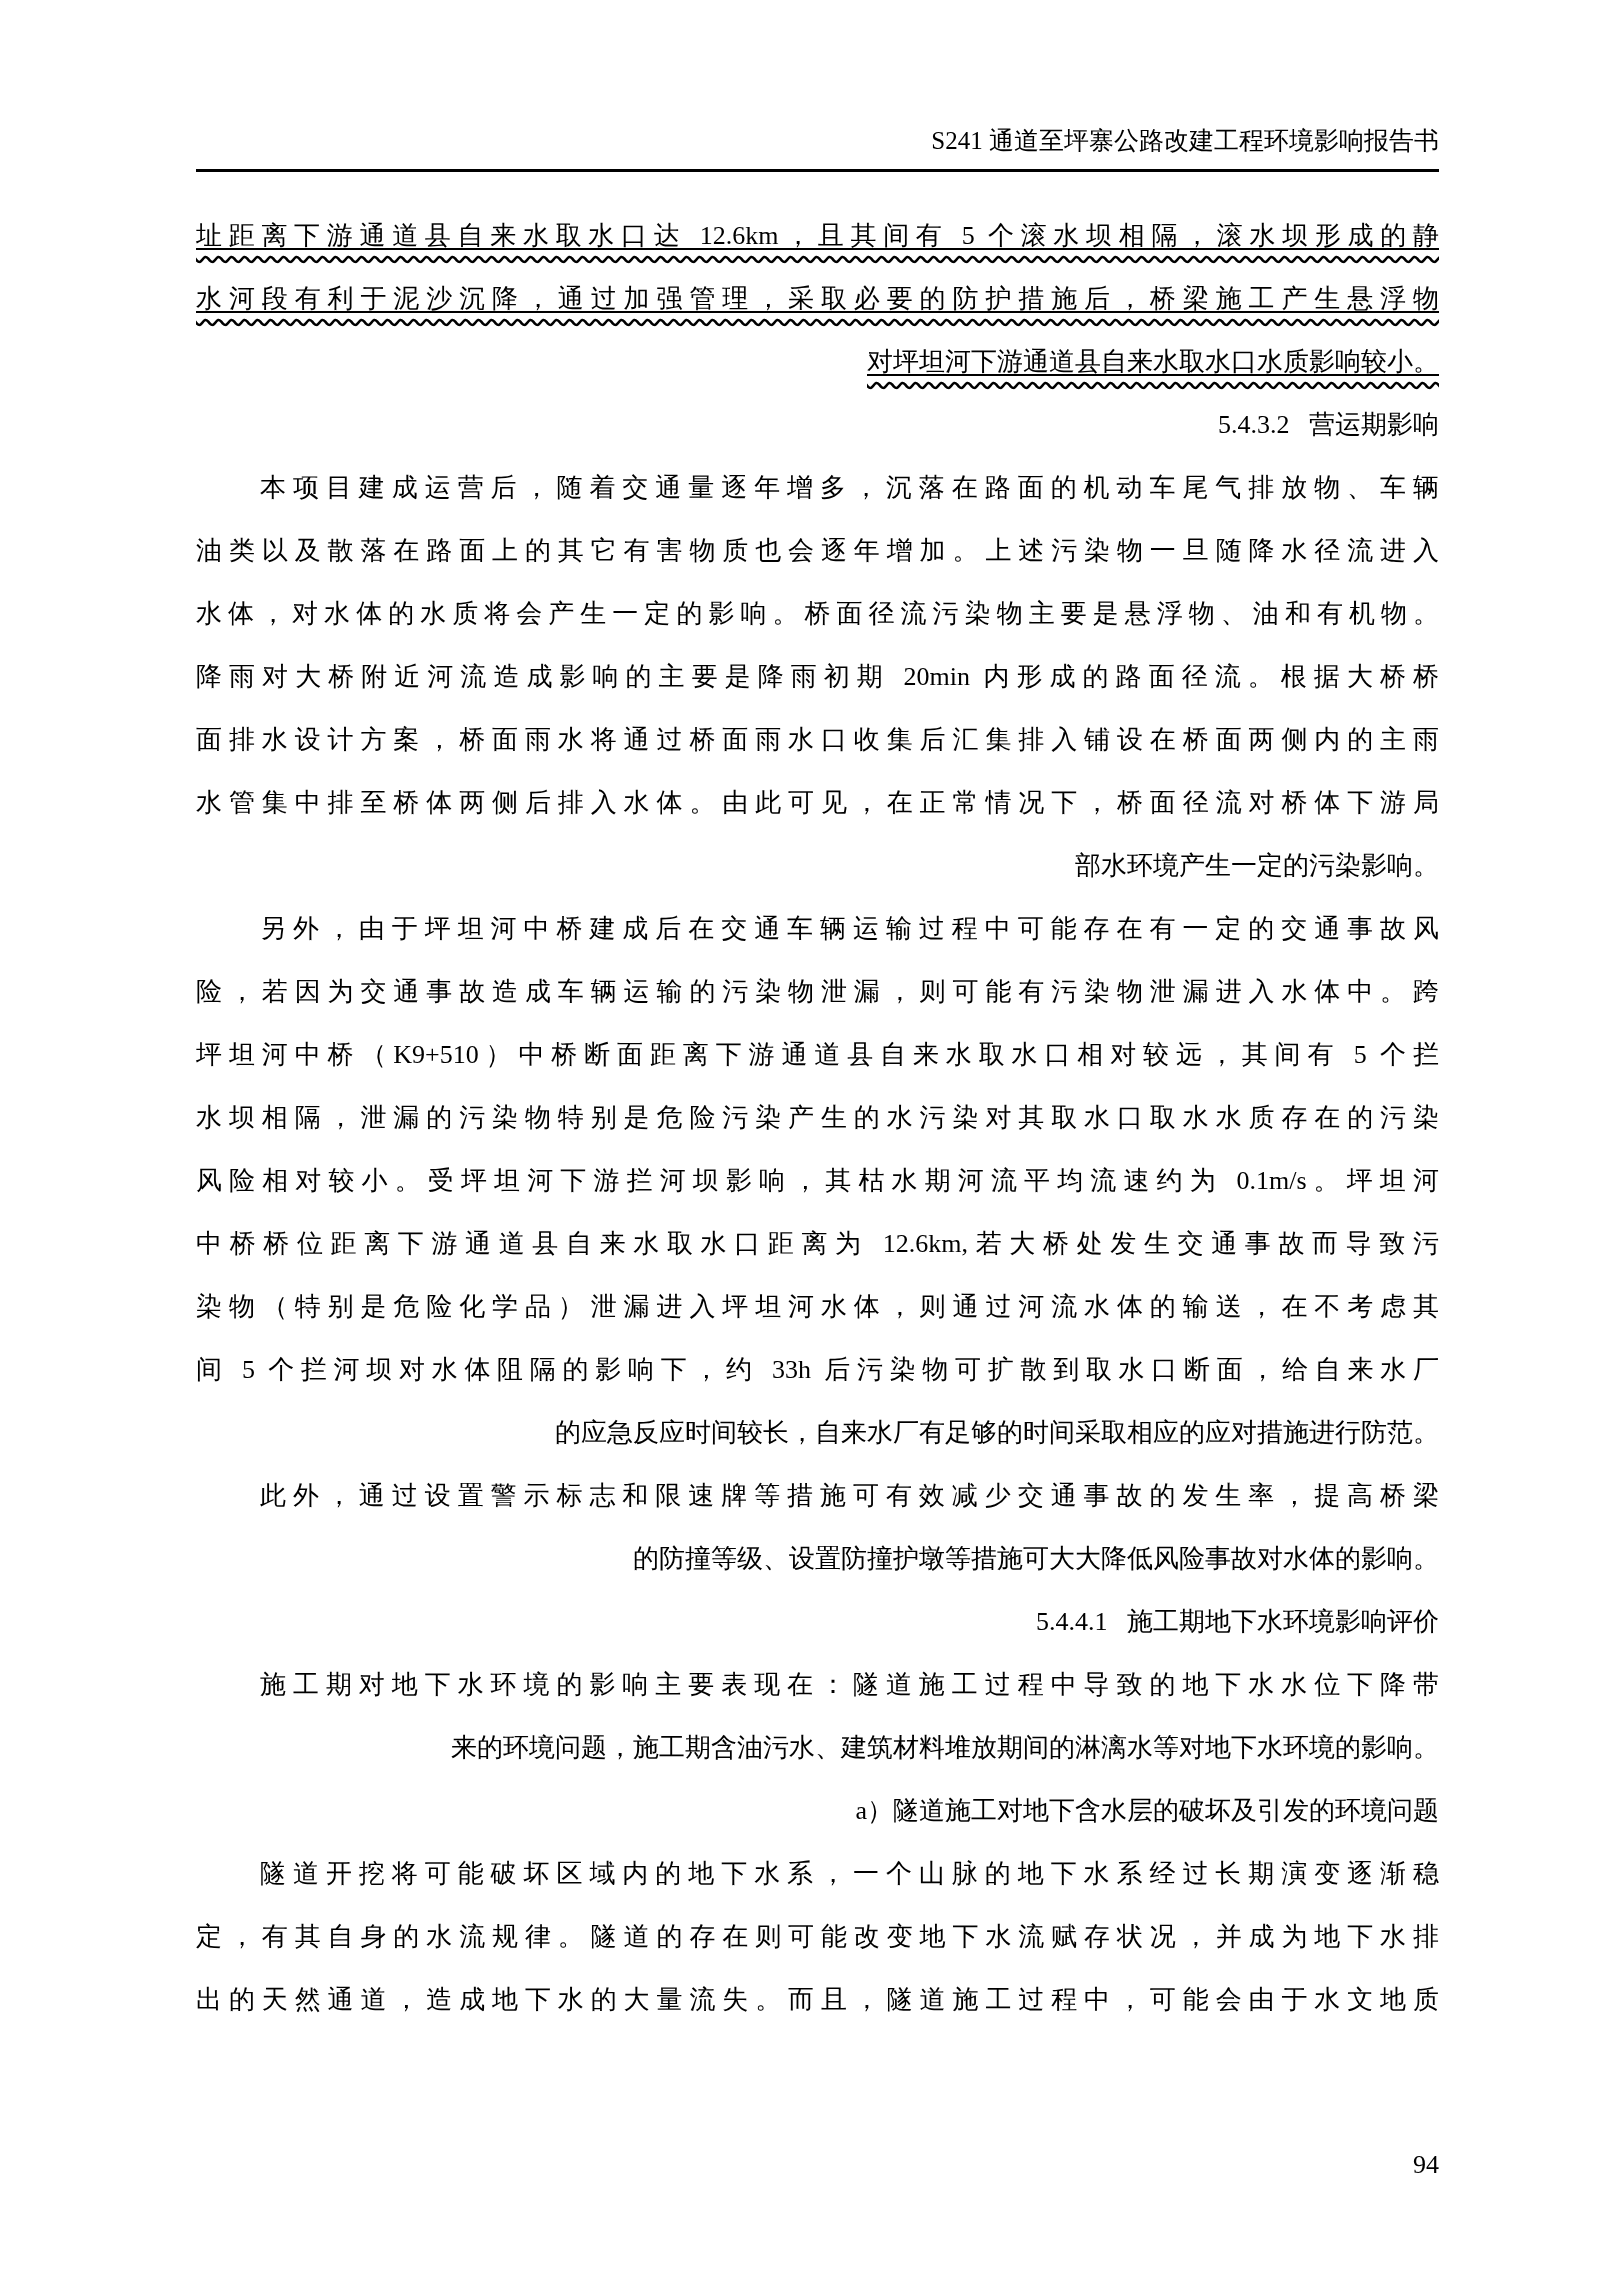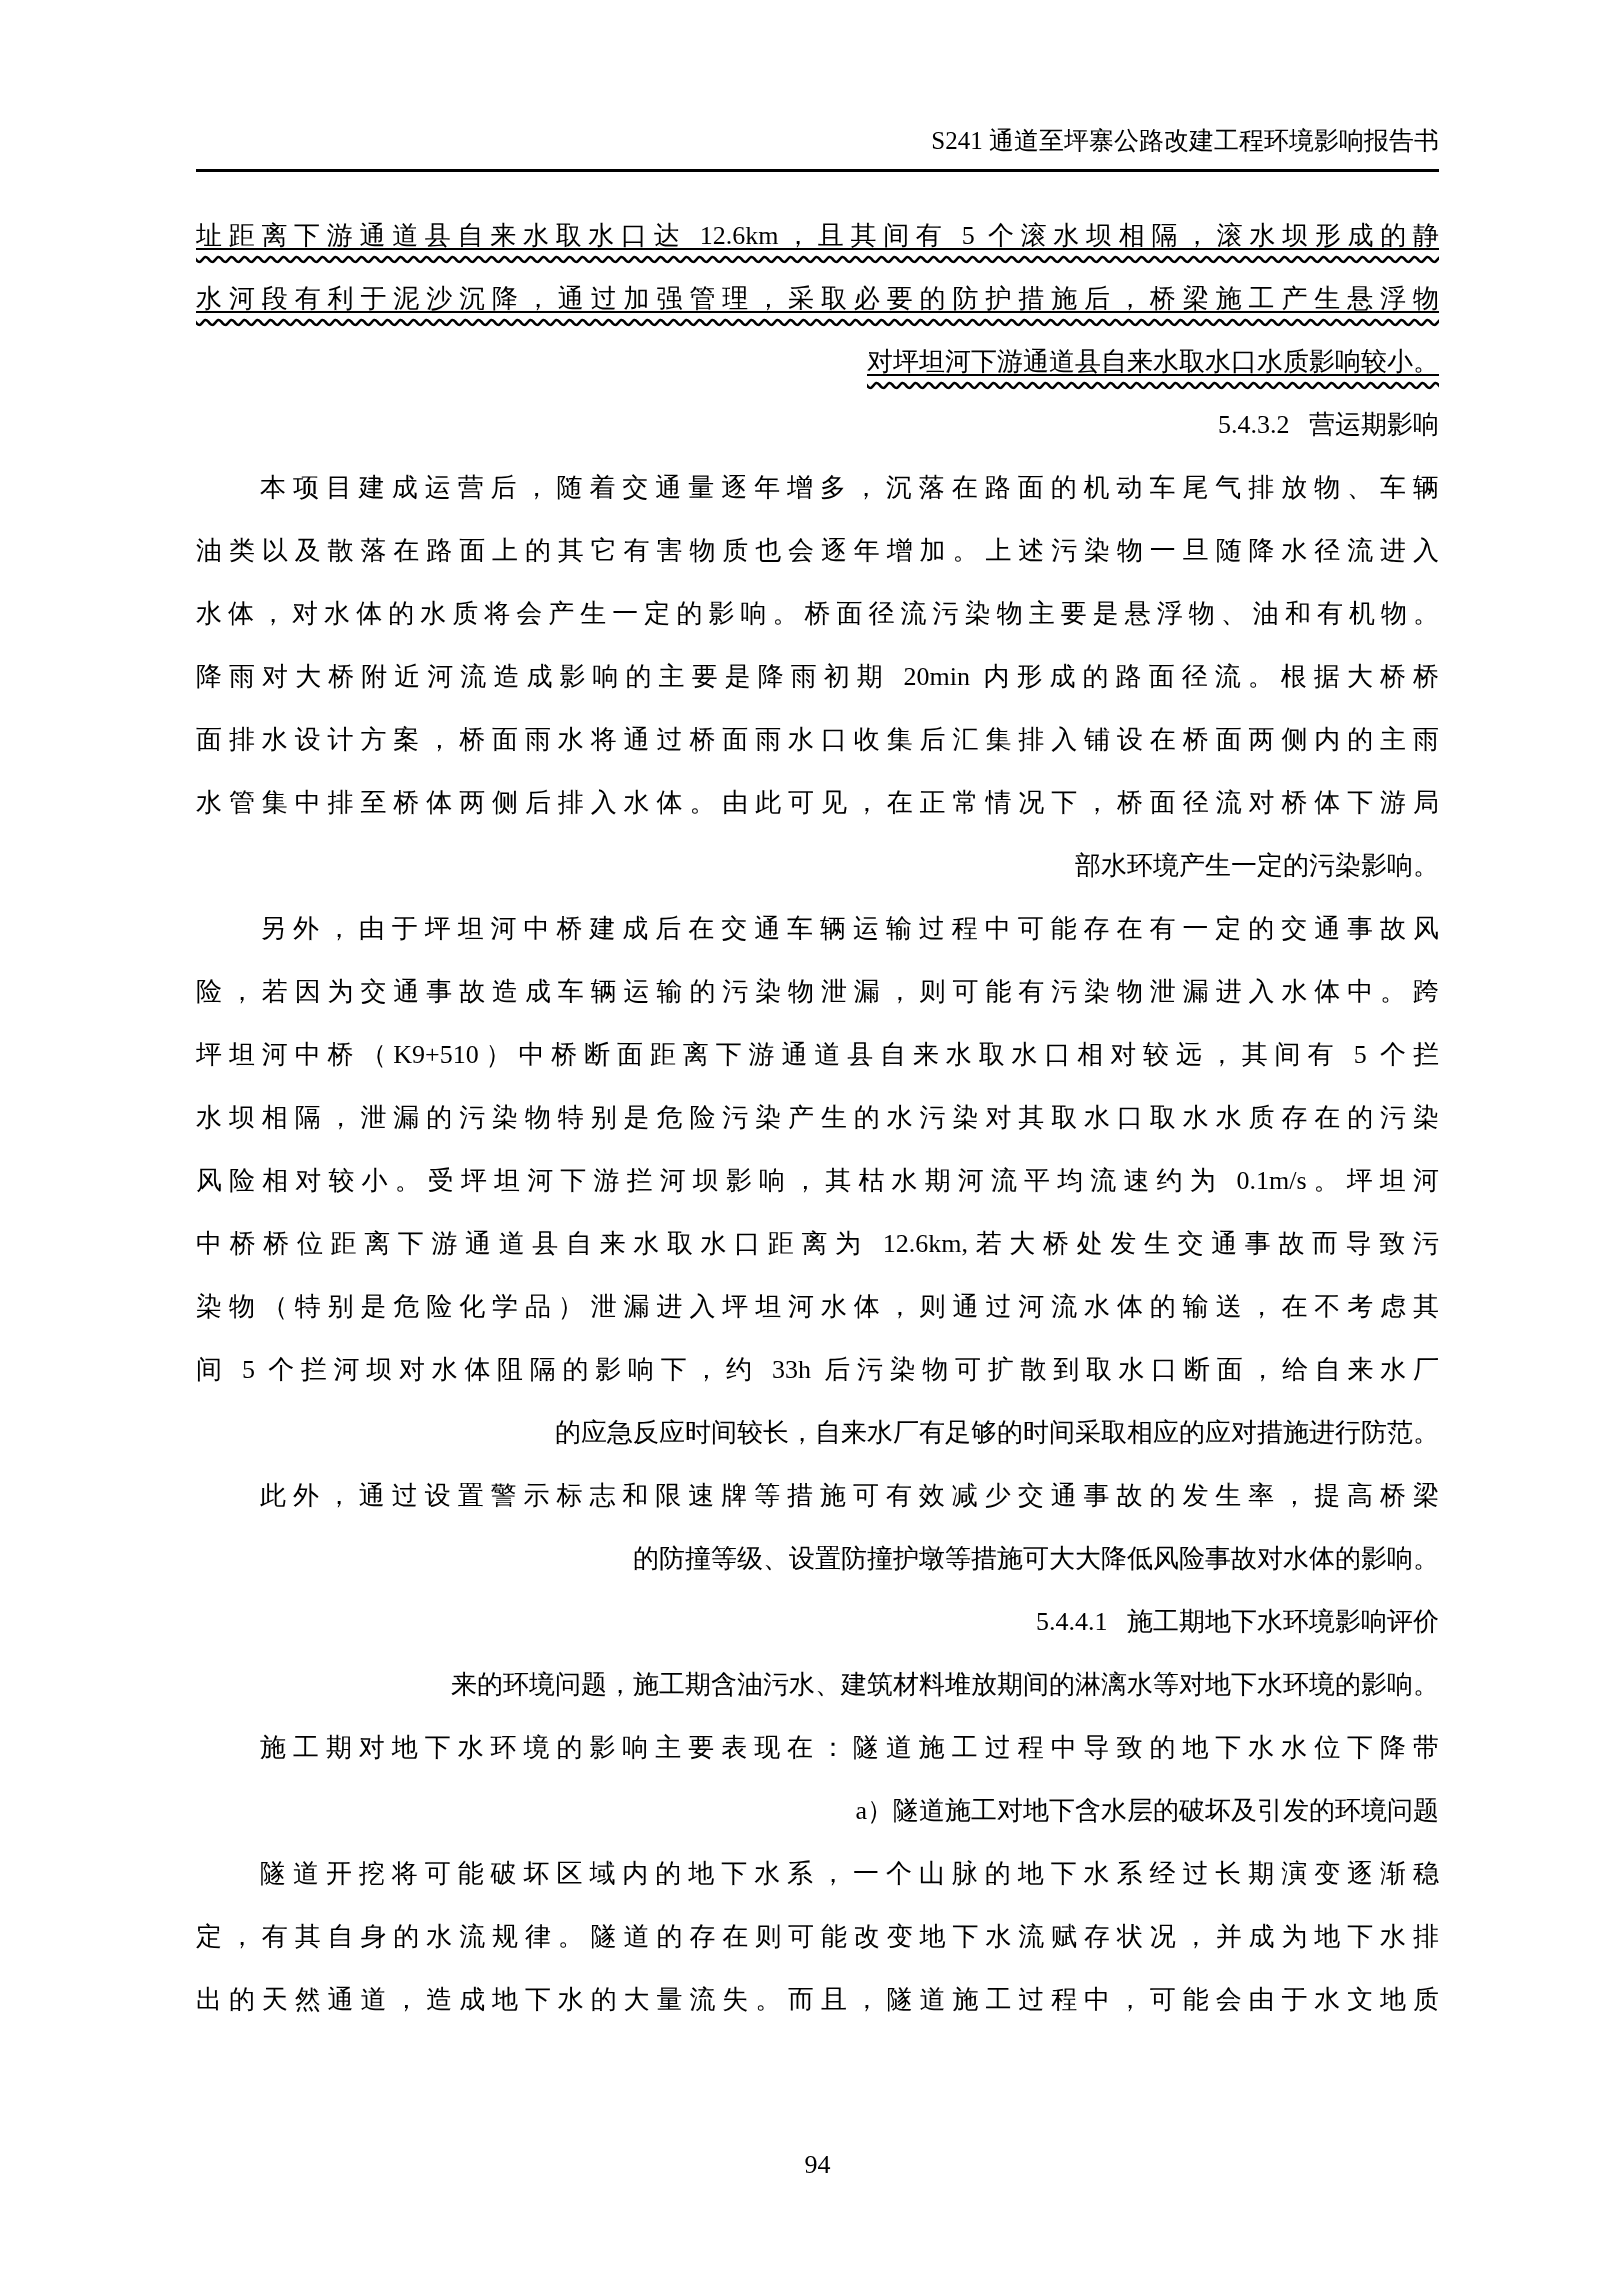--- a/index.html
+++ b/index.html
@@ -33,21 +33,21 @@
     text-decoration-style:wavy;
     text-decoration-color:#000000;
     text-underline-offset:10.5px;
     background-image:linear-gradient(#000000,#000000);
     background-repeat:no-repeat;
     background-size:100% 2px;
     background-position:0 100%;
   }
   .page-number{
     position:absolute;top:2149px;left:196px;width:1243px;
-    text-align:center;font-size:26px;line-height:31px;
+    text-align:right;font-size:26px;line-height:31px;
   }
 </style>
 </head>
 <body>
 
 <div class="page">
 
   <div class="header-title">S241 通道至坪寨公路改建工程环境影响报告书</div>
 
   <div class="header-rule"></div>
@@ -82,22 +82,22 @@
         <div class="line">的应急反应时间较长，自来水厂有足够的时间采取相应的应对措施进行防范。</div>
       </div>
       <div>
         <div class="line fill indent">此外，通过设置警示标志和限速牌等措施可有效减少交通事故的发生率，提高桥梁</div>
         <div class="line">的防撞等级、设置防撞护墩等措施可大大降低风险事故对水体的影响。</div>
       </div>
       <div>
         <div class="line">5.4.4.1&nbsp;&nbsp;&nbsp;施工期地下水环境影响评价</div>
       </div>
       <div>
+        <div class="line fill indent">施工期对地下水环境的影响主要表现在：隧道施工过程中导致的地下水水位下降带</div>
         <div class="line">来的环境问题，施工期含油污水、建筑材料堆放期间的淋漓水等对地下水环境的影响。</div>
-        <div class="line fill indent">施工期对地下水环境的影响主要表现在：隧道施工过程中导致的地下水水位下降带</div>
       </div>
       <div>
         <div class="line indent">a）隧道施工对地下含水层的破坏及引发的环境问题</div>
       </div>
       <div>
         <div class="line fill indent">隧道开挖将可能破坏区域内的地下水系，一个山脉的地下水系经过长期演变逐渐稳</div>
         <div class="line fill">定，有其自身的水流规律。隧道的存在则可能改变地下水流赋存状况，并成为地下水排</div>
         <div class="line fill">出的天然通道，造成地下水的大量流失。而且，隧道施工过程中，可能会由于水文地质</div>
       </div>
     </div>

